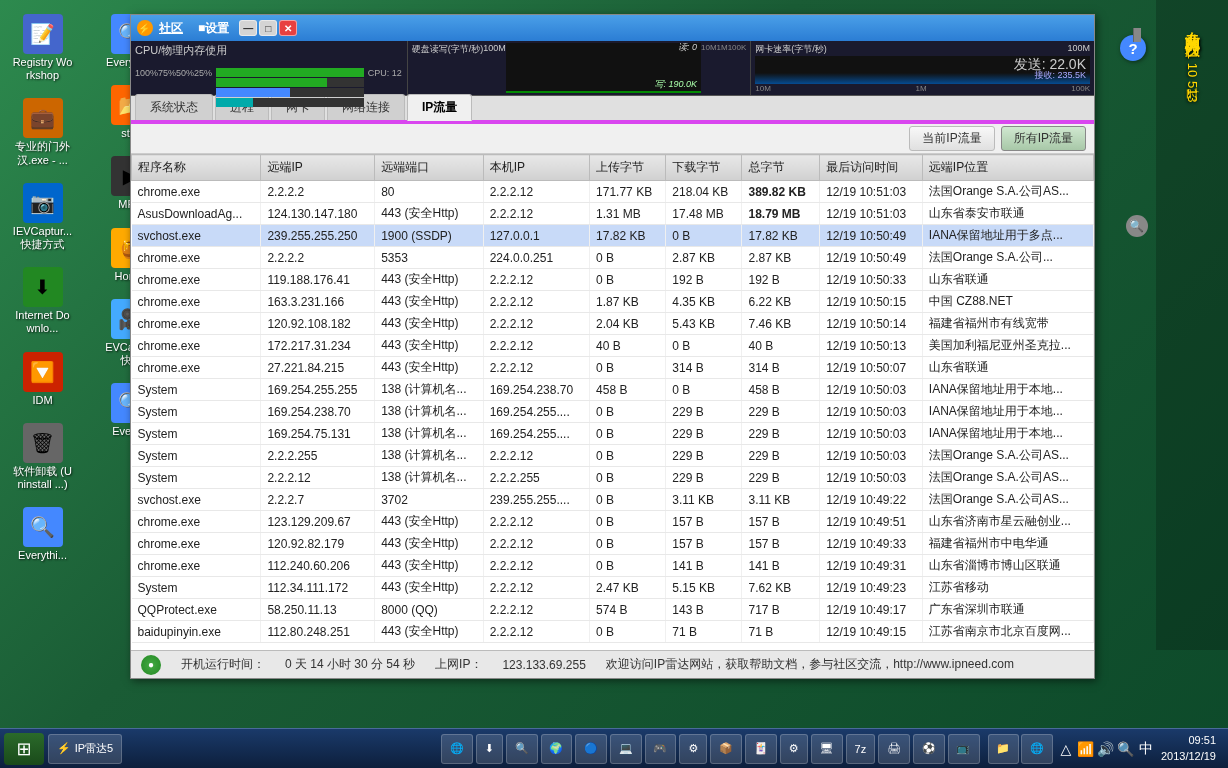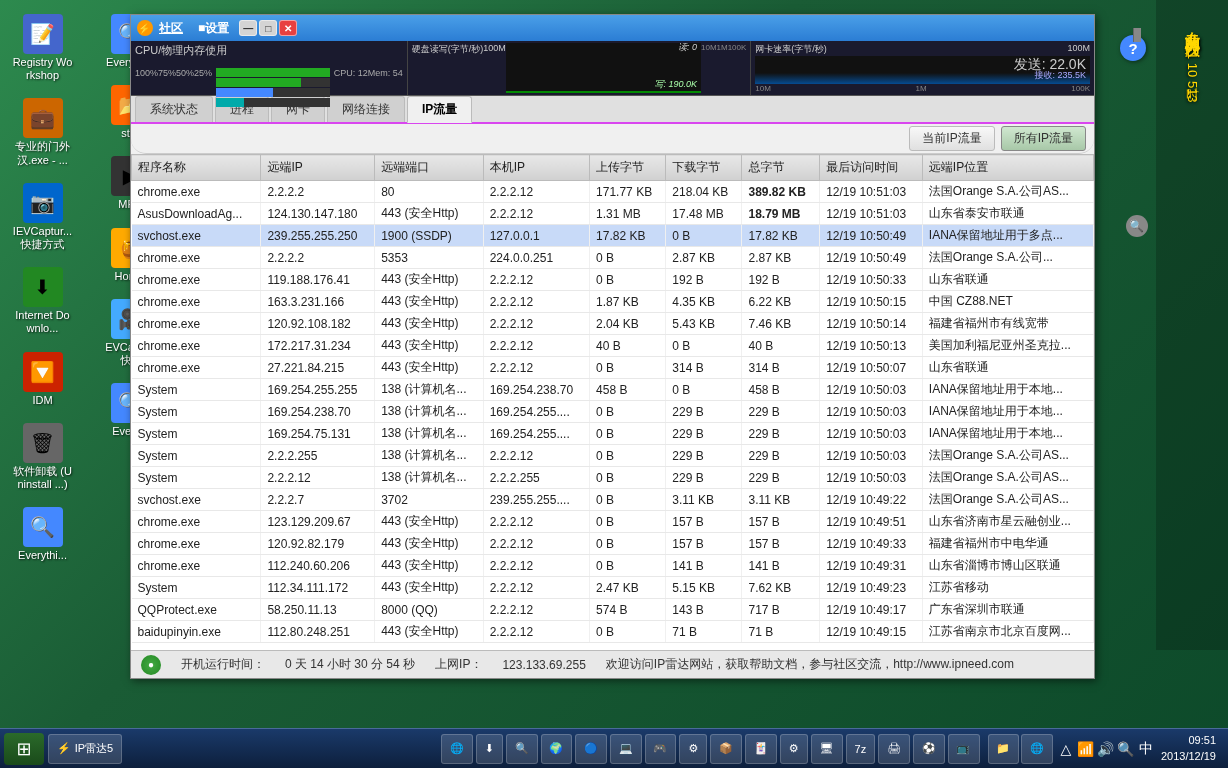--- a/index.html
+++ b/index.html
@@ -157,21 +157,21 @@
     }
 
     
     .tabs-bar {
       background: #e0e0e0;
       height: 28px;
       display: flex;
       align-items: flex-end;
       padding-left: 4px;
       flex-shrink: 0;
-      border-bottom: 2px solid #d946ef;
+      border-bottom: 4px solid #d946ef;
     }
 
     .tab {
       padding: 4px 14px;
       border: 1px solid #bbb;
       border-bottom: none;
       background: #d0d0d0;
       cursor: pointer;
       font-size: 12px;
       color: #333;
@@ -191,21 +191,20 @@
     .toolbar-row {
       background: #f0f0f0;
       height: 30px;
       display: flex;
       align-items: center;
       justify-content: flex-end;
       padding: 0 8px;
       gap: 6px;
       border-bottom: 1px solid #ccc;
       flex-shrink: 0;
-      border-radius: 15px;
     }
 
     .toolbar-btn {
       padding: 3px 12px;
       background: linear-gradient(to bottom, #f8f8f8, #e0e0e0);
       border: 1px solid #bbb;
       border-radius: 3px;
       cursor: pointer;
       font-size: 12px;
       color: #333;
@@ -464,21 +463,21 @@
             <div style="height:9px;background:#333;position:relative;">
                 <div style="width:75%;height:100%;background:#22aa22;"></div>
               </div>
             <div style="height:9px;background:#333;position:relative;">
                 <div style="width:50%;height:100%;background:#4488ff;"></div>
               </div>
             <div style="height:9px;background:#333;position:relative;">
                 <div style="width:25%;height:100%;background:#00aaaa;"></div>
               </div>
           </div>
-          <div style="display:flex;flex-direction:row;justify-content:space-between;color:#aaa;font-size:9px;">
+          <div style="display:flex;flex-direction:column;justify-content:space-between;color:#aaa;font-size:9px;">
             <span>CPU: 12</span>
             <span>Mem: 54</span>
           </div>
         </div>
       </div>
 
       <div style="flex:1.5;border-right:1px solid #444;padding:2px 4px;display:flex;flex-direction:row;">
         <div style="display:flex;justify-content:space-between;color:#ccc;font-size:9px;">
           <span>硬盘读写(字节/秒)</span>
           <span>100M</span>

